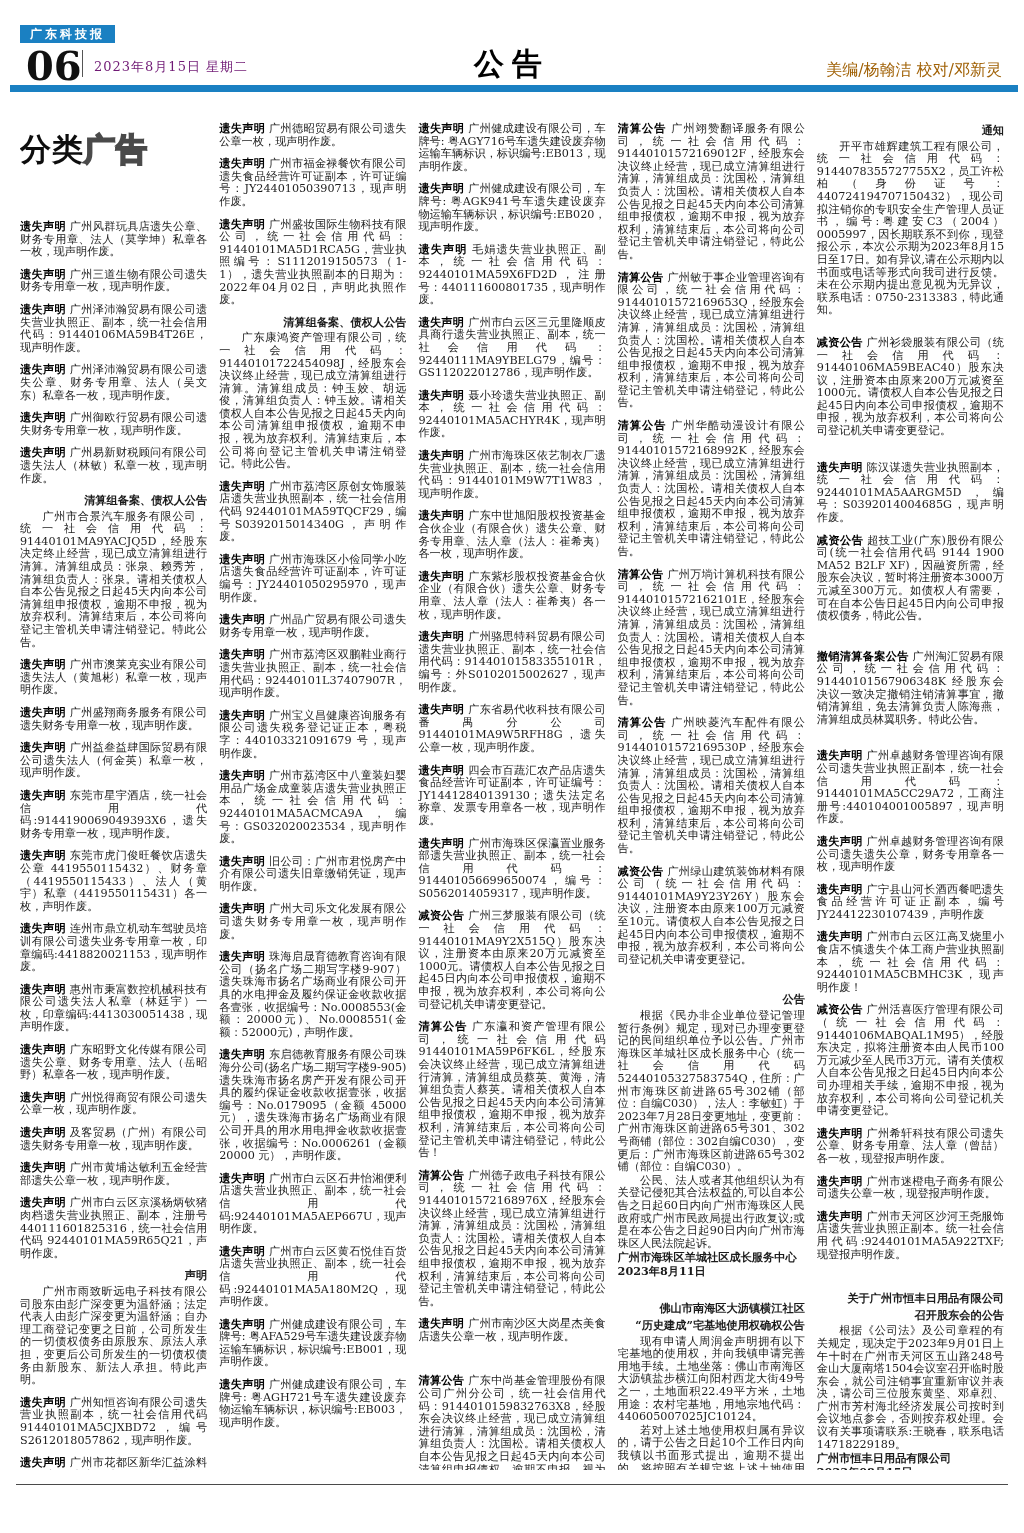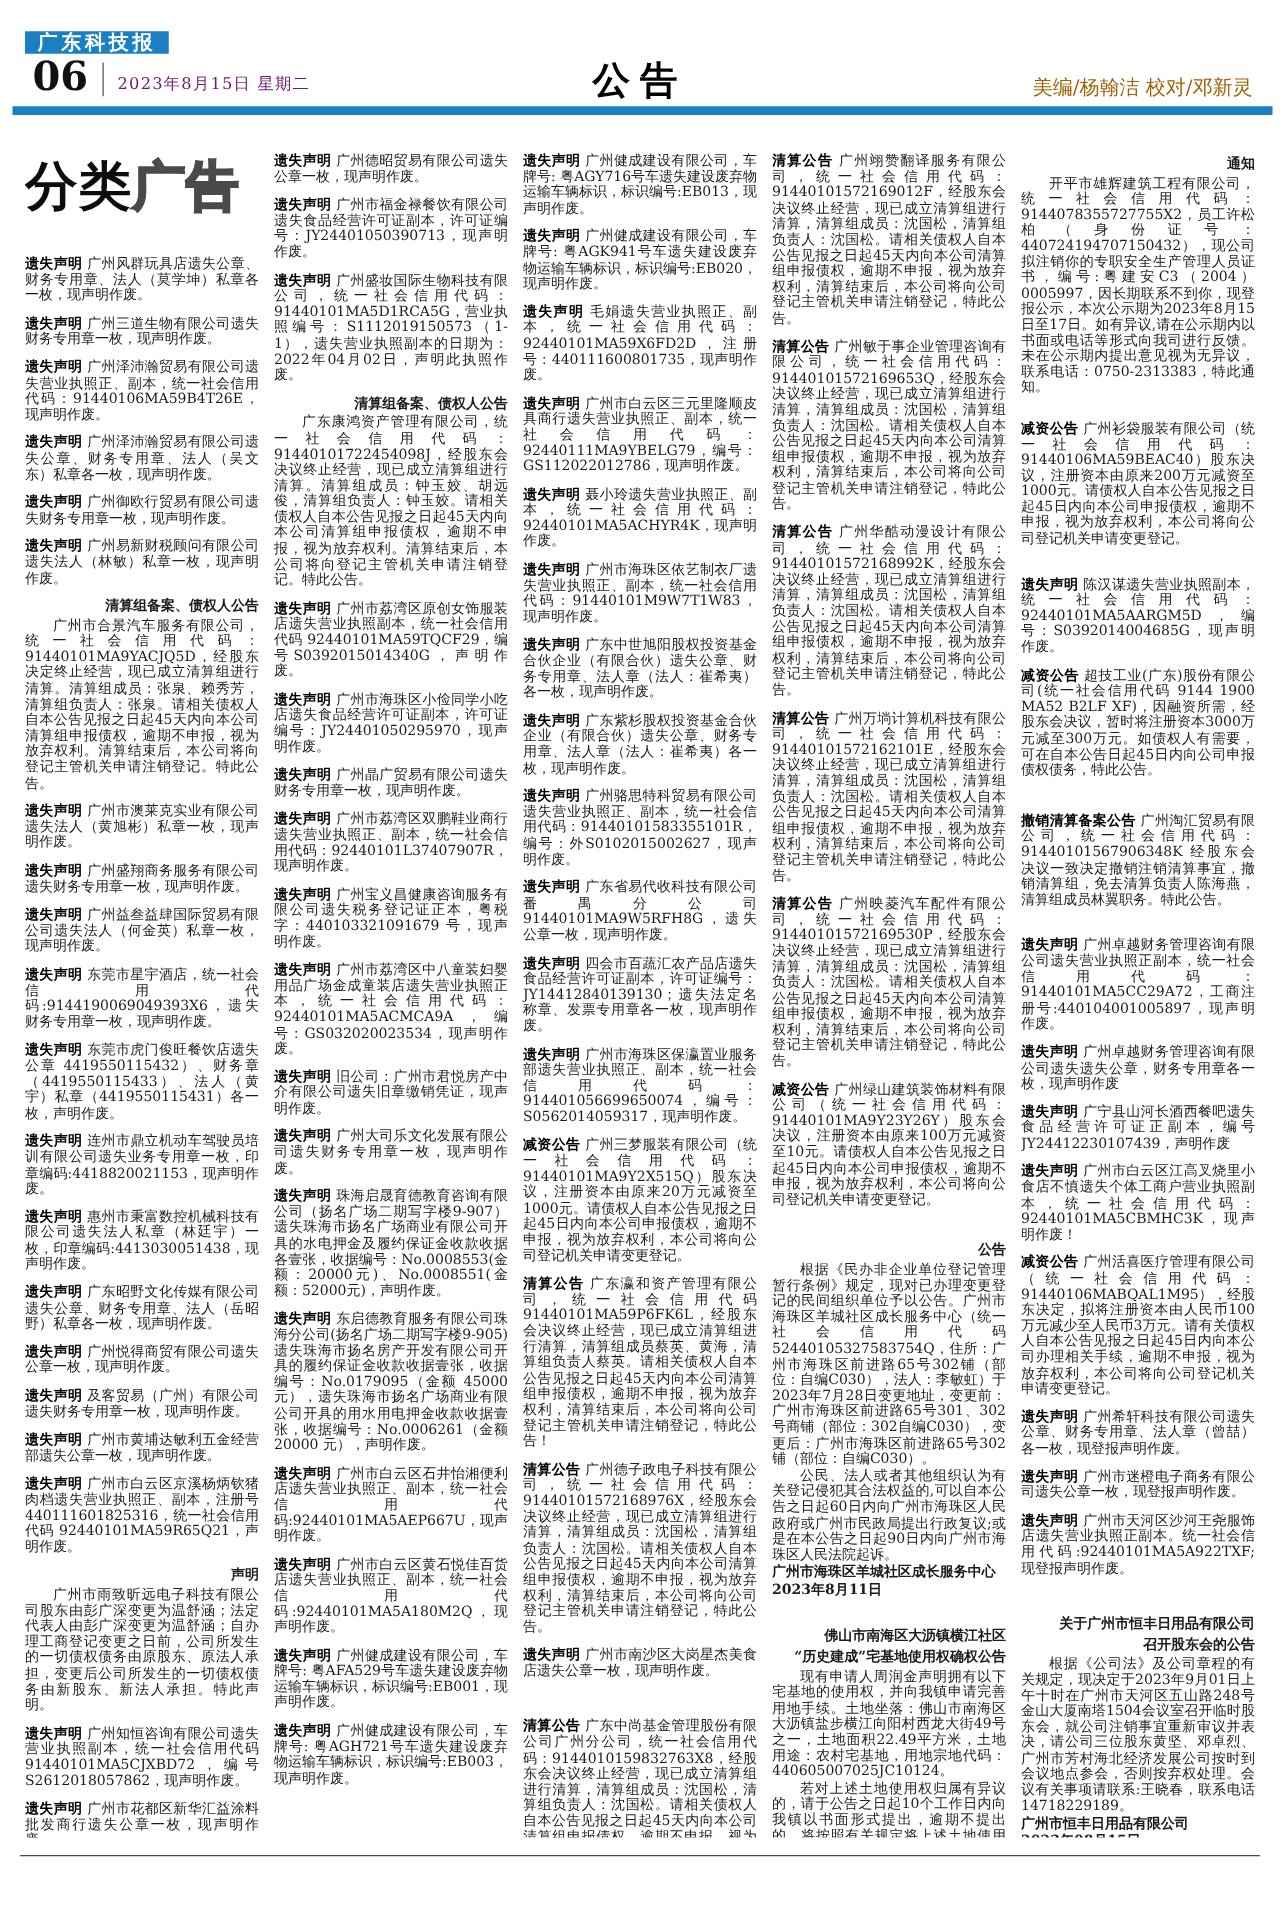--- a/index.html
+++ b/index.html
@@ -3,36 +3,36 @@
 <meta charset="utf-8">
 <style>
   html,body{margin:0;padding:0;}
   body{
     width:1024px;height:1533px;position:relative;overflow:hidden;
     background:#ffffff;color:#1c1c1c;
     font-family:"DejaVu Serif","Liberation Serif",serif;
   }
   
   .masthead{position:absolute;left:20px;top:25px;height:18px;line-height:18px;
-    background:#1a80c2;color:#fff;font-size:16px;font-weight:bold;
+    background:#1a80c2;color:#fff;font-size:12px;font-weight:bold;
     padding:0 10px;letter-spacing:3px;}
-  .pagenum{position:absolute;left:26px;top:42px;font-size:32px;font-weight:bold;color:#111;}
+  .pagenum{position:absolute;left:26px;top:42px;font-size:40px;font-weight:bold;color:#111;}
   .hdr-vrule{position:absolute;left:82px;top:50px;width:1px;height:27px;background:#555;}
   .hdr-date{position:absolute;left:94px;top:58px;font-size:13px;color:#701a75;letter-spacing:1px;}
   .hdr-title{position:absolute;left:0;right:0;top:44px;text-align:center;
     font-size:30px;font-weight:bold;letter-spacing:8px;color:#000;}
   .hdr-credits{position:absolute;right:22px;top:60px;font-size:16px;color:#a16207;text-align:center;}
   .blue-bar{position:absolute;left:10px;right:6px;top:85px;height:7px;background:#1a80c2;}
   
   .content{position:absolute;left:20px;top:122px;width:984px;height:1348px;
     display:flex;gap:12px;}
   .col{flex:1 1 0;min-width:0;overflow:hidden;font-size:11.2px;line-height:12.6px;
     text-align:justify;}
-  .cls-title{font-size:42px;line-height:46px;font-weight:bold;letter-spacing:1px;
-    margin:4px 0 32px;white-space:nowrap;}
+  .cls-title{font-size:31px;line-height:46px;font-weight:bold;letter-spacing:1px;
+    margin:4px 0 48px;white-space:nowrap;}
   .cls-title .solid{color:#0d0d0d;}
   .cls-title .outline{color:#fafafa;-webkit-text-stroke:2px #4a4a4a;}
   .notice{margin:0 0 9px;}
   .notice b{font-weight:bold;color:#000;}
   .heading{text-align:right;font-weight:bold;margin:2px 0 4px;}
   .heading.tight{margin:0 0 4px;}
   .para{text-indent:2em;margin:0 0 1px;}
   .sign{text-align:left;font-weight:bold;margin:1px 0;}
   .gap{width:100%;}
   

